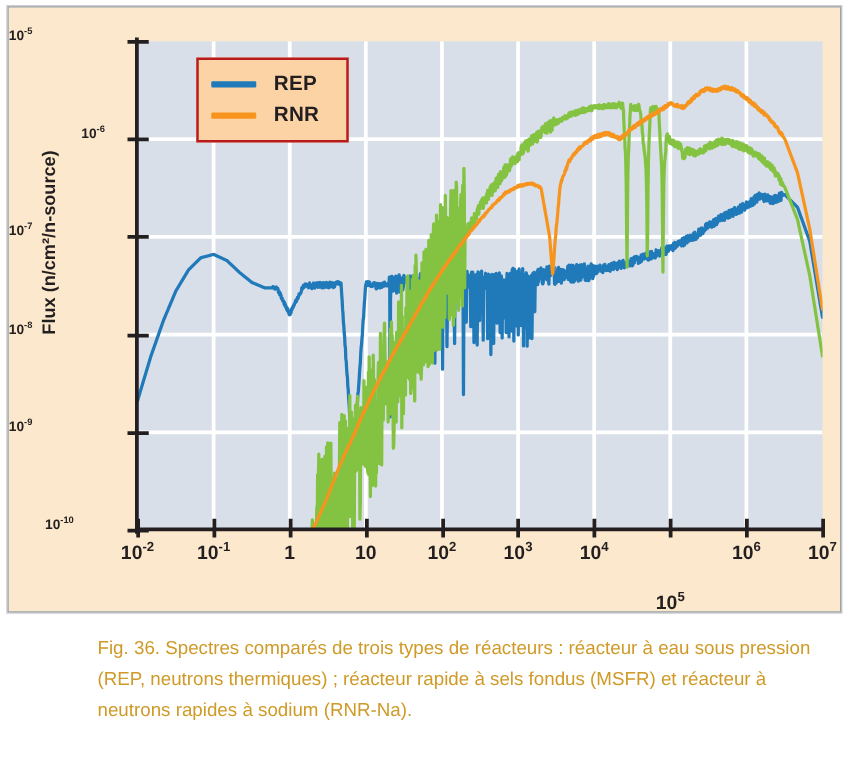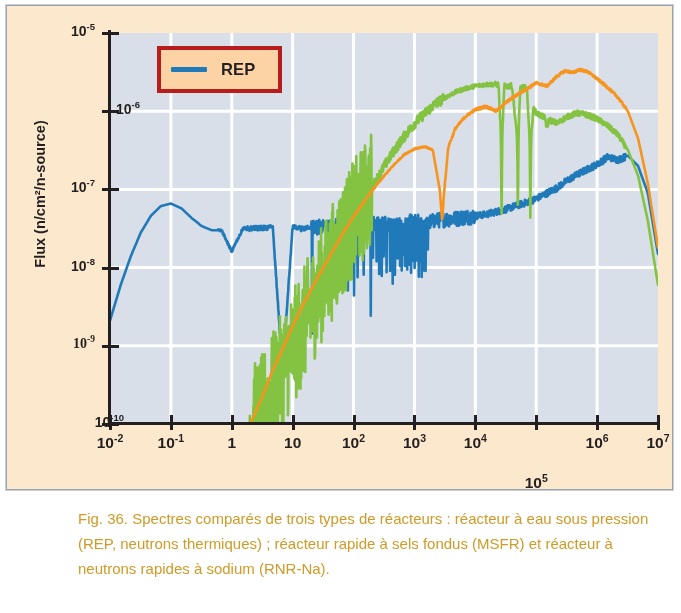--- a/index.html
+++ b/index.html
@@ -32,22 +32,22 @@
     position:absolute;left:101px;top:24px;width:3px;height:397px;background:#231f20;
   }
   .axis-x-line{
     position:absolute;left:101px;top:416px;width:552px;height:3px;background:#231f20;
   }
 
   .ytick{position:absolute;width:17px;height:3px;background:#231f20;left:95px;}
   .xtick{position:absolute;height:15px;width:3px;background:#231f20;top:409px;}
 
   .ytick-label{
-    position:absolute;right:0;text-align:right;
-    font-size:14px;font-weight:bold;color:#231f20;
+    position:absolute;right:0;text-align:left;
+    font-size:11px;font-weight:bold;color:#231f20;
     font-family:"Liberation Sans", sans-serif;white-space:nowrap;
   }
   .xtick-label{
     position:absolute;text-align:center;
     font-size:15.5px;font-weight:bold;color:#231f20;
     font-family:"Liberation Sans", sans-serif;white-space:nowrap;
   }
   sup{font-size:0.68em;vertical-align:super;line-height:0;font-weight:bold;}
 
   .ylabel{
@@ -57,21 +57,21 @@
     font-size:14.5px;font-weight:bold;color:#231f20;white-space:nowrap;
   }
   .xlabel{
     position:absolute;left:381px;top:455px;width:280px;text-align:right;
     font-size:14.5px;font-weight:bold;color:#231f20;white-space:nowrap;
   }
 
   
   .legend{
     position:absolute;left:150px;top:40px;
-    background:#fbd3a4;border:4px solid #b91c1c;
+    background:#fbd3a4;border:2px solid #b91c1c;
     padding:7px 22px 7px 10px;
     box-sizing:border-box;
   }
   .legend-row{display:flex;align-items:center;height:25px;}
   .legend-swatch{width:36px;height:5px;margin-right:14px;border-radius:1px;flex:none;}
   .legend-label{font-size:16.5px;font-weight:bold;color:#231f20;letter-spacing:0.2px;}
 
   
   .caption{
     position:absolute;left:78px;top:506px;width:590px;
@@ -124,24 +124,24 @@
         <div class="xtick" style="left: 284.667px;"></div>
         <div class="xtick" style="left: 345.556px;"></div>
         <div class="xtick" style="left: 406.444px;"></div>
         <div class="xtick" style="left: 467.333px;"></div>
         <div class="xtick" style="left: 528.222px;"></div>
         <div class="xtick" style="left: 589.111px;"></div>
         <div class="xtick" style="left: 650px;"></div>
       </div>
     <div id="ytick-labels">
         <div class="ytick-label" style="top: 17px; width: 88px; left: 0px;">10<sup>-5</sup></div>
-        <div class="ytick-label" style="top: 95.2px; width: 88px; left: 0px; padding-left: 45px;">10<sup>-6</sup></div>
+        <div class="ytick-label" style="top: 95.2px; width: 88px; left: 13px; padding-left: 45px;">10<sup>-6</sup></div>
         <div class="ytick-label" style="top: 173.4px; width: 88px; left: 0px;">10<sup>-7</sup></div>
         <div class="ytick-label" style="top: 251.6px; width: 88px; left: 0px;">10<sup>-8</sup></div>
-        <div class="ytick-label" style="top: 329.8px; width: 88px; left: 0px; font-family: Liberation Serif, serif;">10<sup>-9</sup></div>
+        <div class="ytick-label" style="top: 329.8px; width: 88px; left: 0px;">10<sup>-9</sup></div>
         <div class="ytick-label" style="top: 408px; width: 88px; left: 0px; padding-left: 29px;">10<sup>-10</sup></div>
       </div>
     <div id="xtick-labels">
         <div class="xtick-label" style="left: 63px; width: 80px; top: 428px;">10<sup>-2</sup></div>
         <div class="xtick-label" style="left: 123.889px; width: 80px; top: 428px;">10<sup>-1</sup></div>
         <div class="xtick-label" style="left: 184.778px; width: 80px; top: 428px;">1</div>
         <div class="xtick-label" style="left: 245.667px; width: 80px; top: 428px;">10</div>
         <div class="xtick-label" style="left: 306.556px; width: 80px; top: 428px;">10<sup>2</sup></div>
         <div class="xtick-label" style="left: 367.444px; width: 80px; top: 428px;">10<sup>3</sup></div>
         <div class="xtick-label" style="left: 428.333px; width: 80px; top: 428px;">10<sup>4</sup></div>
@@ -150,19 +150,23 @@
         <div class="xtick-label" style="left: 611px; width: 80px; top: 428px;">10<sup>7</sup></div>
       </div>
 
     <div class="ylabel">Flux (n/cm²/n-source)</div>
 
     <div class="legend" id="legend" style="background: rgb(251, 211, 164);">
         <div class="legend-row">
           <span class="legend-swatch" style="background: rgb(32, 121, 184);"></span>
           <span class="legend-label">REP</span>
         </div>
+        <div class="legend-row">
+          <span class="legend-swatch" style="background: rgb(247, 148, 30);"></span>
+          <span class="legend-label">RNR</span>
+        </div>
       </div>
 
   </div>
 
   <div class="caption">Fig. 36. Spectres comparés de trois types de réacteurs : réacteur à eau sous pression (REP, neutrons thermiques) ; réacteur rapide à sels fondus (MSFR) et réacteur à neutrons rapides à sodium (RNR-Na).</div>
 
 </div>
 
 </body></html>

